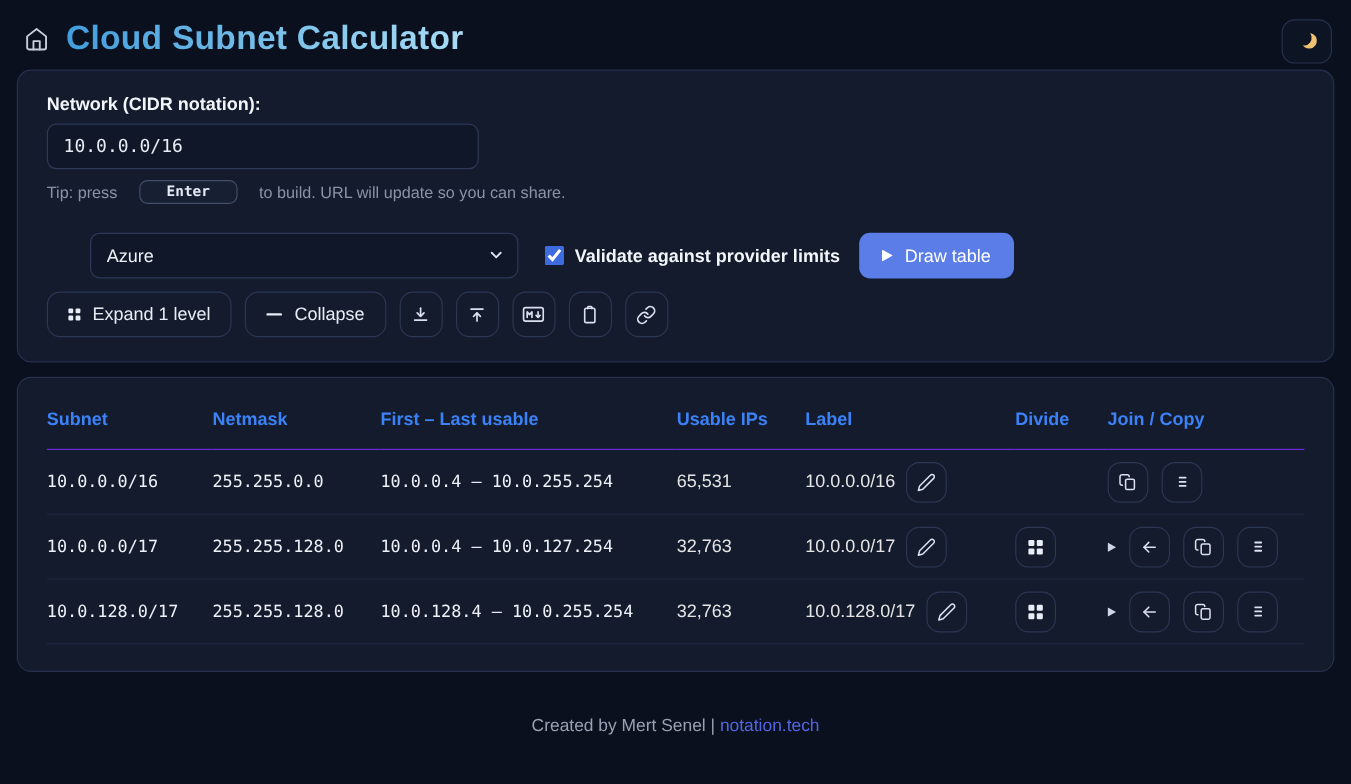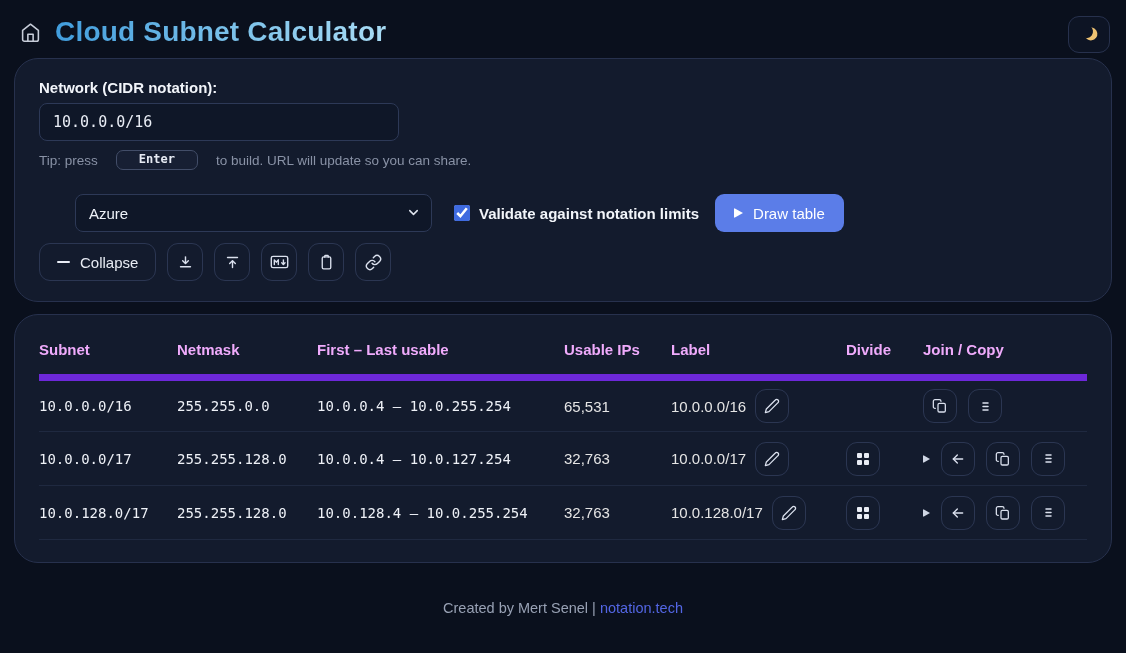--- a/index.html
+++ b/index.html
@@ -25,21 +25,21 @@
     width: 42px; height: 37px; border-radius: 11px;
     background: #0d1424; border: 1px solid #283click253e;
     border: 1px solid #27314d; cursor: pointer;
     display: flex; align-items: center; justify-content: center;
   }
   .moon { display: inline-block; width: 13px; height: 13px; border-radius: 50%;
     box-shadow: 4px 3px 0 0 #eec272; transform: translate(-3px,-3px) rotate(-8deg); }
   
   .panel {
     margin: 2px 14px 0; background: #131b2d;
-    border: 1px solid #27314d; border-radius: 24px;
+    border: 1px solid #27314d; border-radius: 12px;
     padding: 20px 24px;
   }
   .panel.table-panel { margin-top: 12px; padding: 18px 24px 22px; }
   
   .field-label { display: block; font-size: 15px; font-weight: 700; color: #f2f5fa; margin-bottom: 7px; }
   .cidr-input {
     width: 360px; height: 38px; border-radius: 8px;
     background: #0f1728; border: 1px solid #2d3957; color: #e9edf5;
     font-family: "DejaVu Sans Mono", monospace; font-size: 15px;
     padding: 0 13px; outline: none;
@@ -83,22 +83,22 @@
     background: transparent; border: 1px solid #2b3652; border-radius: 11px;
     color: #dbe1ee; cursor: pointer;
   }
   .grid4 { display: inline-grid; grid-template-columns: repeat(2, auto); gap: 2px; }
   .grid4 i { width: 5px; height: 5px; background: #e9edf5; border-radius: 1px; }
   .grid4.sm i { width: 4px; height: 4px; }
   .minus-icon { display: inline-block; width: 13px; height: 2.5px; background: #e9edf5; border-radius: 1px; }
   
   table { width: 100%; border-collapse: collapse; table-layout: fixed; }
   th {
-    text-align: left; font-size: 15px; font-weight: 700; color: #f0abfc;
-    padding: 8px 0 16px; border-bottom: 7px solid #6d28d9;
+    text-align: left; font-size: 15px; font-weight: 700; color: #3b82f6;
+    padding: 8px 0 16px; border-bottom: 1px solid #6d28d9;
   }
   col.c-subnet { width: 138px; } col.c-netmask { width: 140px; } col.c-range { width: 247px; }
   col.c-usable { width: 107px; } col.c-label { width: 175px; } col.c-divide { width: 77px; }
   col.c-join { width: auto; }
   td { border-bottom: 1px solid #1f2940; height: 54px; vertical-align: middle; font-size: 15px; color: #e5e5e5; }
   td.mono { font-family: "DejaVu Sans Mono", monospace; font-size: 14px; color: #eef1f7; }
   .label-cell-inner { display: flex; align-items: center; gap: 9px; }
   .join-cell-inner { display: flex; align-items: center; gap: 11px; }
   .row-icon-btn {
     width: 34px; height: 34px; padding: 0;
@@ -145,29 +145,38 @@
         <option>Azure</option>
       </select>
       <span class="select-chevron">
         <svg width="15" height="15" viewBox="0 0 24 24" fill="none" stroke="currentColor" stroke-width="2.4" stroke-linecap="round" stroke-linejoin="round">
             <path d="M6 9l6 6 6-6"></path>
           </svg>
       </span>
     </div>
     <label class="validate-wrap">
       <input type="checkbox" checked="" style="">
-      <span>Validate against notation limits</span>
+      <span>Validate against provider limits</span>
     </label>
     <button class="primary-btn">
       <span class="play-icon"></span>
       <span>Draw table</span>
     </button>
   </div>
 
   <div class="toolbar">
+    <button class="tool-btn">
+      <span class="grid4 sm">
+          <i></i>
+          <i></i>
+          <i></i>
+          <i></i>
+        </span>
+      <span>Expand 1 level</span>
+    </button>
     <button class="tool-btn">
       <span class="minus-icon"></span>
       <span>Collapse</span>
     </button>
     <button class="icon-btn gap-left">
       <span>
         <svg width="17" height="17" viewBox="0 0 24 24" fill="none" stroke="currentColor" stroke-width="2" stroke-linecap="round" stroke-linejoin="round">
           <path d="M12 4v9"></path>
             <path d="M8 9.5l4 4 4-4"></path>
             <path d="M5 18h14"></path>

